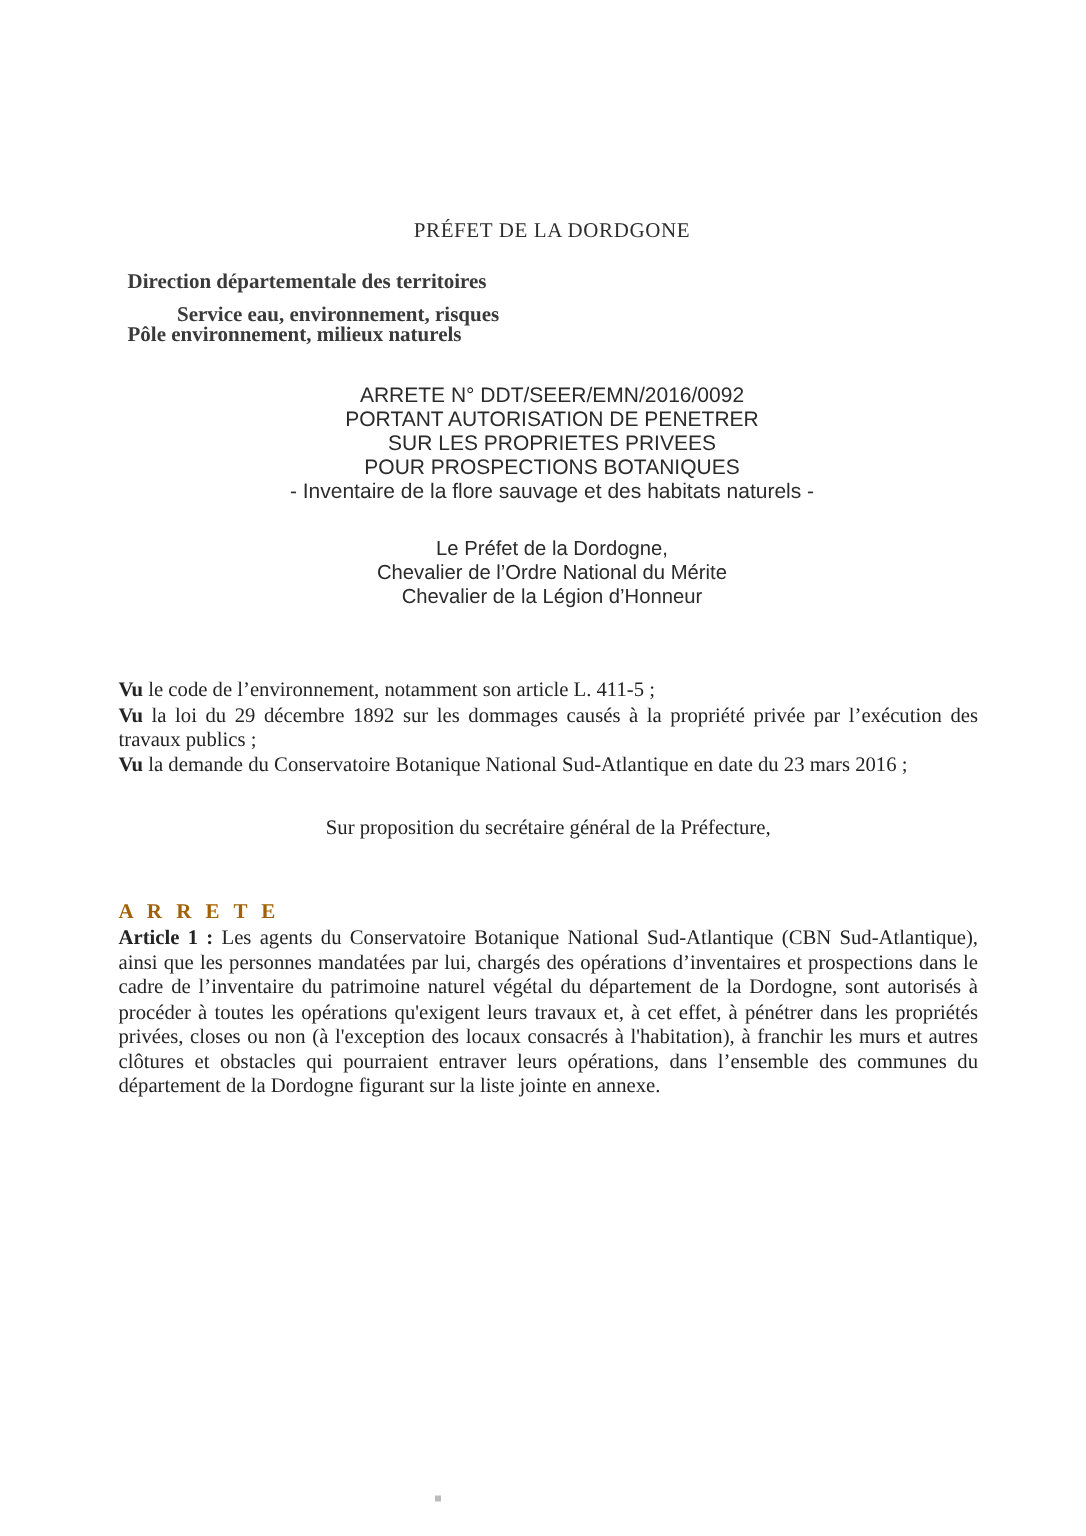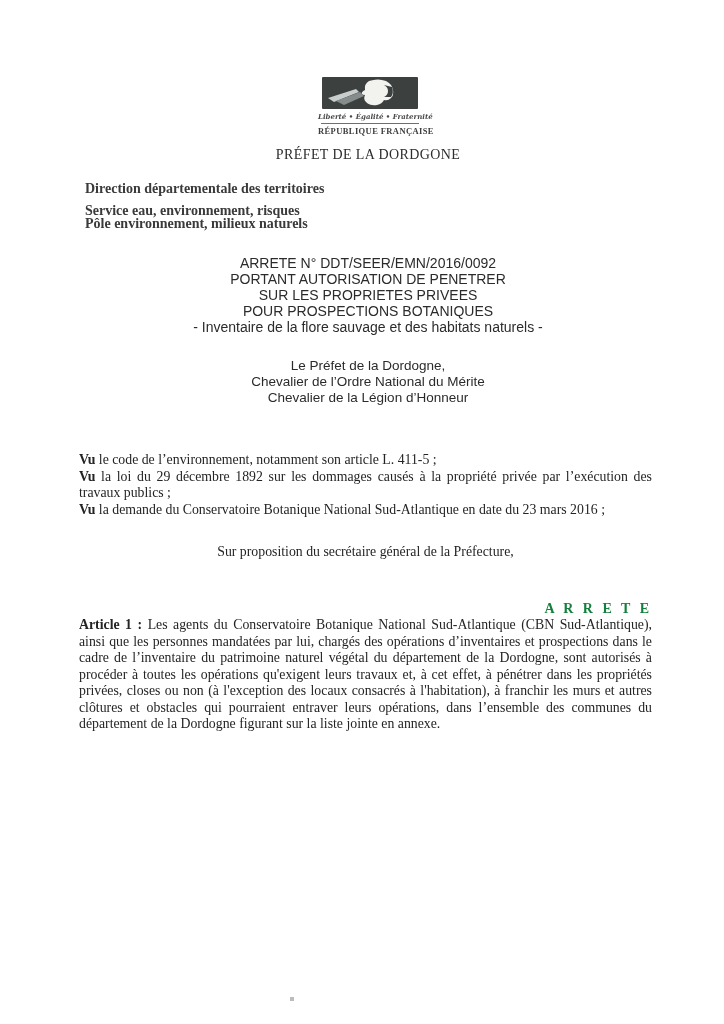--- a/index.html
+++ b/index.html
@@ -23,65 +23,51 @@
   
   .prefet{
     position:absolute;top:147px;left:6px;width:724px;text-align:center;
     font-family:"Liberation Serif",serif;font-size:14px;letter-spacing:0.4px;color:#2d2d2d;
   }
   .dept{
     position:absolute;top:182px;left:85px;
     font-family:"Liberation Serif",serif;font-weight:bold;font-size:14px;
     color:#3a3a3a;line-height:13px;
   }
-  .dept .gap{margin-top:9px;}
+  .dept .gap{margin-top:9px;margin-left:33px;}
   
   .title-block{
     position:absolute;top:255px;left:6px;width:724px;text-align:center;
     font-size:14px;line-height:16px;color:#2b2b2b;
   }
   .salutation{
     position:absolute;top:358px;left:6px;width:724px;text-align:center;
     font-size:13.5px;line-height:16px;color:#2b2b2b;
   }
   
   .body{
     position:absolute;top:452px;left:79px;width:573px;
     font-size:13.8px;line-height:16.5px;text-align:justify;color:#242424;
   }
   .body p{margin:0;font-family:Liberation Serif, serif;}
   p.proposition{margin-top:26px;text-align:center;}
   p.arrete-heading{
-    margin-top:40px;text-align:right;font-weight:bold;
-    font-size:14px;letter-spacing:3px;color:#15803d;
+    margin-top:40px;text-align:left;font-weight:bold;
+    font-size:14px;letter-spacing:3px;color:#a16207;
   }
   p.article{}
   .body b{font-weight:bold;}
   
   .speck{position:absolute;left:290px;top:997px;width:4px;height:4px;background:#b9bdbc;}
 </style>
 </head>
 <body>
 
 <div class="page">
 
-  <div class="logo">
-    <span class="logo-rect">
-      <svg viewBox="0 0 96 32" width="96" height="32" aria-hidden="true">
-        <rect x="0" y="0" width="96" height="32" rx="1" fill="#3c4140"></rect>
-        <path d="M6 21 L34 12 L37 15 L12 25 Z" fill="#c9cdcc"></path>
-        <path d="M14 24 L38 15 L42 19 L22 28 Z" fill="#858c8b"></path>
-        <path d="M47 4 Q42 7 43 13 Q39 15 40 17 Q41 18 43 18 Q41 22 44 25 Q48 29 55 28 Q60 27 62 23 Q66 24 69 21 Q72 18 71 13 Q70 7 64 4 Q56 1 47 4 Z" fill="#f2f2ef"></path>
-        <path d="M62 8 Q66 10 66 14 Q66 18 62 20 L69 20 Q72 16 70 10 Z" fill="#3c4140"></path>
-      </svg>
-    </span>
-    <div class="logo-motto">Liberté • Égalité • Fraternité</div>
-    <div class="logo-rule"></div>
-    <div class="logo-republic">RÉPUBLIQUE FRANÇAISE</div>
-  </div>
 
   <div class="prefet">PRÉFET DE LA DORDGONE</div>
 
   <div class="dept">
     <div>Direction départementale des territoires</div>
     <div class="gap">Service eau, environnement, risques</div>
     <div>Pôle environnement, milieux naturels</div>
   </div>
 
   <div class="title-block">

